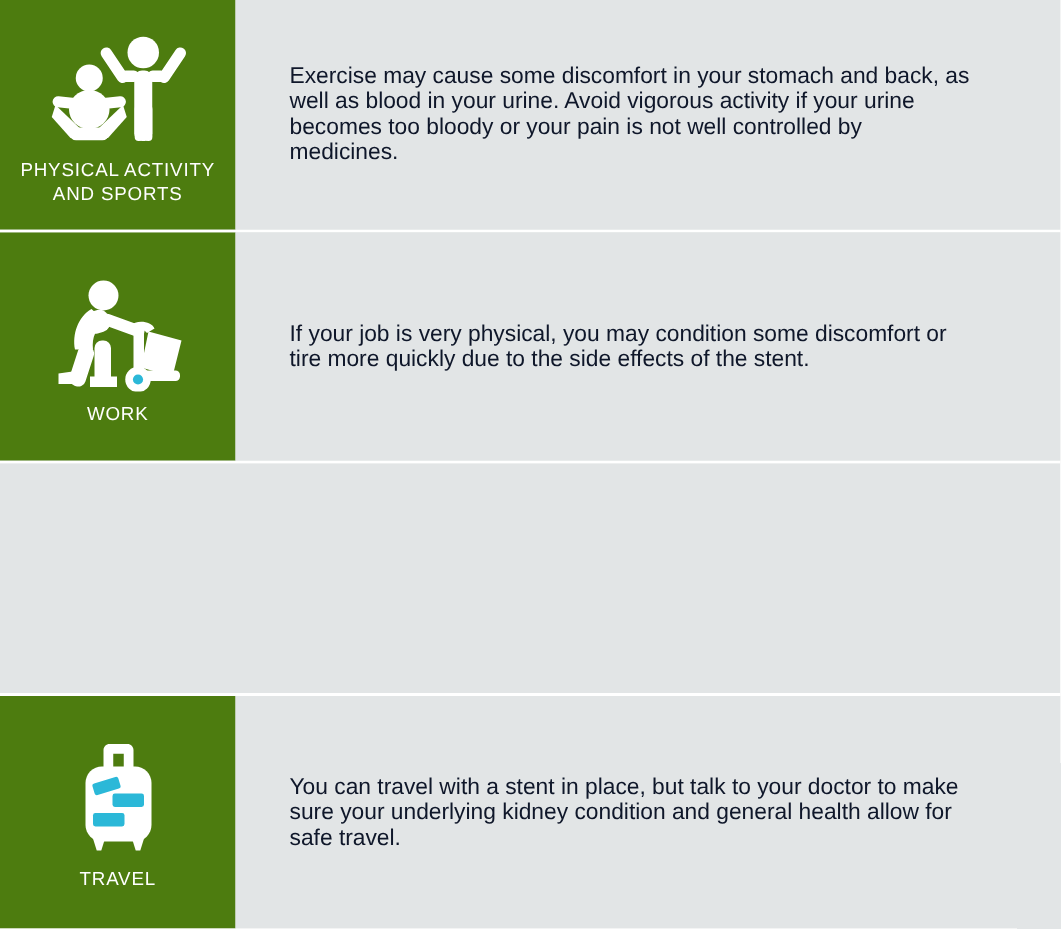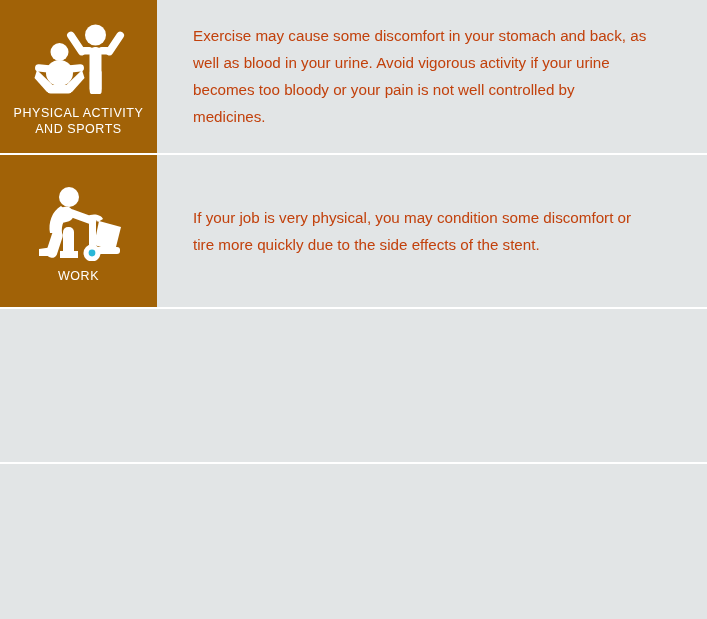--- a/index.html
+++ b/index.html
@@ -29,21 +29,21 @@
     border-bottom: 2px solid #ffffff;
     background: #e2e5e6;
   }
   .row:last-child {
     border-bottom: none;
     height: 155px;
   }
   .icon-cell {
     width: 157px;
     flex: 0 0 157px;
-    background: #a16207;
+    background: #4d7c0f;
     display: flex;
     flex-direction: column;
     align-items: center;
     justify-content: center;
     box-sizing: border-box;
     padding-top: 4px;
   }
   .icon-art {
     height: 78px;
     display: flex;
@@ -65,23 +65,23 @@
   }
   .text-cell {
     flex: 1 1 auto;
     background: #e2e5e6;
     display: flex;
     align-items: center;
     box-sizing: border-box;
     padding: 0 60px 0 36px;
   }
   .body-text {
-    color: #c2410c;
+    color: #0f172a;
     font-size: 15.2px;
-    line-height: 27px;
+    line-height: 17px;
     margin: 0;
   }
 </style>
 </head>
 <body>
 
 <div class="infographic">
 
   <div class="row">
     <div class="icon-cell">
@@ -155,15 +155,38 @@
     </div>
     <div class="text-cell">
       <p class="body-text">If your job is very physical, you may condition some discomfort or tire more quickly due to the side effects of the stent.</p>
     </div>
   </div>
 
   <div class="row">
   </div>
 
   <div class="row">
+    <div class="icon-cell">
+      <div class="icon-art">
+        <svg width="96" height="78" viewBox="0 0 96 78" aria-hidden="true">
+          <g fill="#ffffff">
+
+            <path d="M42 3 L54 3 C56.2 3 58 4.8 58 7 L58 19 L51.5 19 L51.5 9.5 L44.5 9.5 L44.5 19 L38 19 L38 7 C38 4.8 39.8 3 42 3 Z"></path>
+
+            <rect x="26" y="18" width="44" height="50" rx="11"></rect>
+
+            <path d="M31 66 L39 66 L36.5 74 L33.5 74 Z"></path>
+            <path d="M57 66 L65 66 L62.5 74 L59.5 74 Z"></path>
+
+            <rect x="31" y="27" width="18" height="8" rx="1.6" fill="#2bb8d8" transform="rotate(-17 40 31)"></rect>
+            <rect x="44" y="36" width="21" height="9" rx="1.6" fill="#2bb8d8"></rect>
+            <rect x="31" y="49" width="21" height="9" rx="1.6" fill="#2bb8d8"></rect>
+          </g>
+        </svg>
+      </div>
+      <div class="icon-label">TRAVEL</div>
+    </div>
+    <div class="text-cell">
+      <p class="body-text">You can travel with a stent in place, but talk to your doctor to make sure your underlying kidney condition and general health allow for safe travel.</p>
+    </div>
   </div>
 
 </div>
 
 </body></html>

